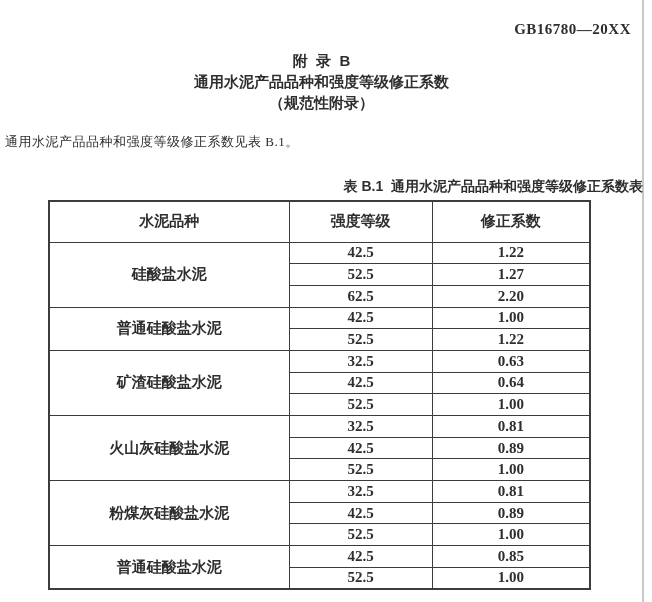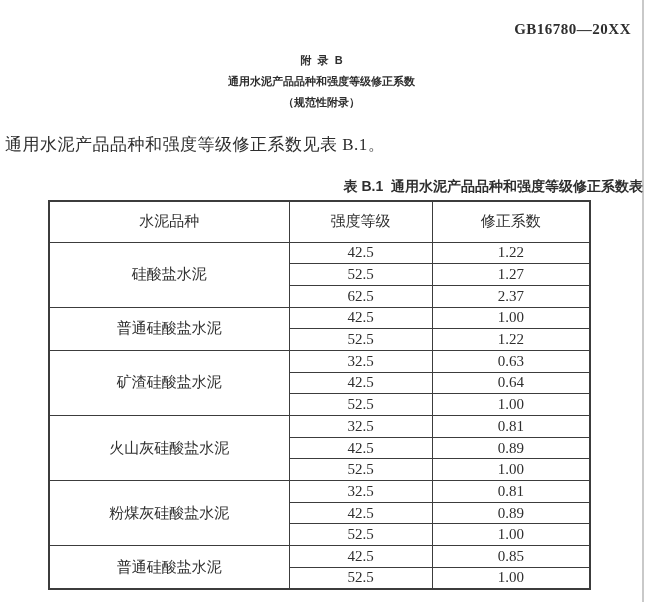--- a/index.html
+++ b/index.html
@@ -33,28 +33,28 @@
   }
   .title-block{
     position:absolute;
     top:50px;left:0;
     width:643px;
     text-align:center;
   }
   .title-line{
     font-family:"Liberation Sans","DejaVu Sans",sans-serif;
     font-weight:bold;
-    font-size:11px;
+    font-size:15px;
     line-height:21px;
     white-space:pre;
   }
   .intro{
     position:absolute;
     top:133px;left:5px;
-    font-size:17px;
+    font-size:13px;
     letter-spacing:0.5px;
     text-align:right;
   }
   .table-caption{
     position:absolute;
     top:178px;left:0;
     width:643px;
     text-align:right;
     font-family:"Liberation Sans","DejaVu Sans",sans-serif;
     font-weight:bold;
@@ -67,21 +67,21 @@
     width:541px;
     border-collapse:collapse;
     table-layout:fixed;
     border:2px solid var(--border);
     font-size:15px;
   }
   .coef-table th,.coef-table td{
     border:1px solid var(--border);
     text-align:center;
     vertical-align:middle;
-    font-weight:normal;
+    font-weight:bold;
     padding:0;
   }
   .coef-table thead tr{height:41px;}
   .coef-table tbody tr{height:21.7px;}
   .coef-table col.c1{width:240px;}
   .coef-table col.c2{width:143px;}
   .coef-table col.c3{width:158px;}
 </style>
 </head>
 <body>
@@ -118,21 +118,21 @@
         <td rowspan="3">硅酸盐水泥</td>
         <td>42.5</td>
         <td>1.22</td>
       </tr>
       <tr>
         <td>52.5</td>
         <td>1.27</td>
       </tr>
       <tr>
         <td>62.5</td>
-        <td>2.37</td>
+        <td>2.20</td>
       </tr>
       <tr>
         <td rowspan="2">普通硅酸盐水泥</td>
         <td>42.5</td>
         <td>1.00</td>
       </tr>
       <tr>
         <td>52.5</td>
         <td>1.22</td>
       </tr>

